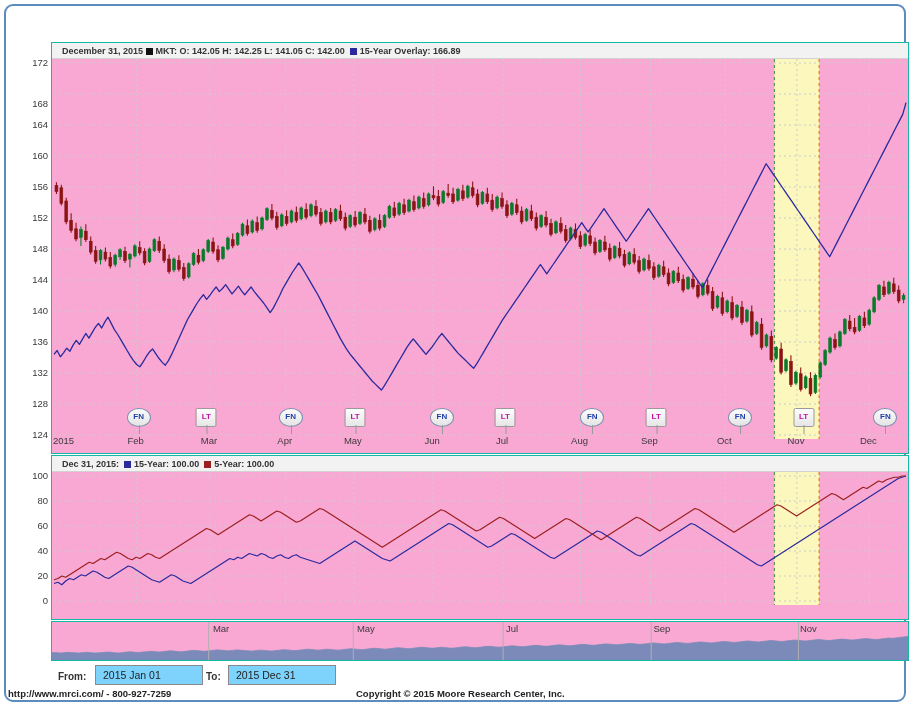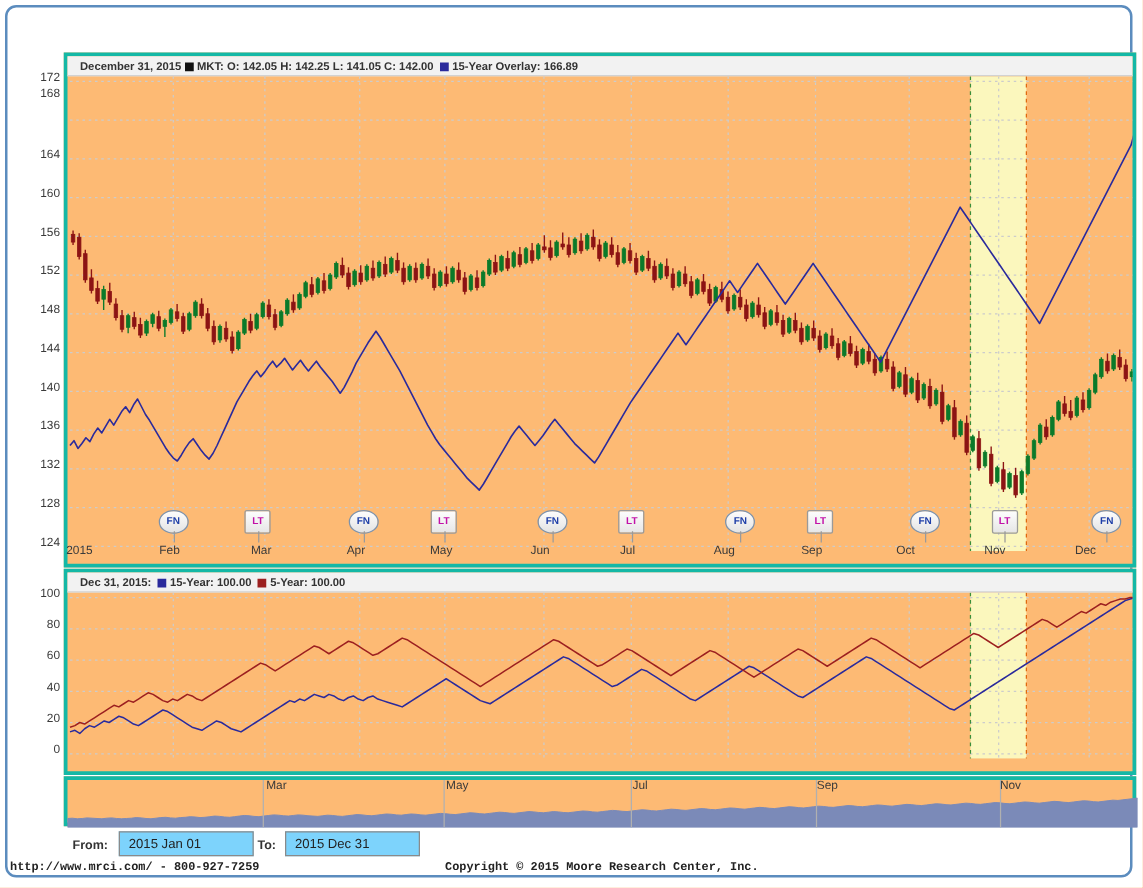--- a/index.html
+++ b/index.html
@@ -9,21 +9,21 @@
   #frame{position:absolute;left:4px;top:4px;width:902px;height:698px;
          border:2px solid #5b8cbe;border-radius:9px;background:#ffffff;box-sizing:border-box;}
 
   
   #title-tab{position:absolute;left:372px;top:5px;width:172px;height:30px;
       background:#fbfbf2;border:1px solid #a8a99a;border-radius:3px;
       text-align:center;z-index:40;box-sizing:border-box;padding-top:2px;}
   #title-tab div{font-size:10.5px;font-weight:bold;color:#2a2a6a;line-height:12.5px;}
 
   
-  .panel{position:absolute;background:#fdba74;border:3px solid #14b8a6;box-sizing:border-box;text-decoration:underline;}
+  .panel{position:absolute;background:#f9a8d4;border:1px solid #14b8a6;box-sizing:border-box;text-decoration:underline;}
   #panel-main{left:45px;top:36px;width:858px;height:412px;}
   #panel-seas{left:45px;top:449px;width:858px;height:165px;}
   #panel-nav{left:45px;top:615px;width:858px;height:40px;}
 
   .panel-head{position:absolute;left:0;top:0;right:0;height:16px;
      background:#f2f2f2;border-bottom:1px solid #d2d2d2;
      font-size:9px;font-weight:bold;color:#333;padding:3px 0 0 10px;box-sizing:border-box;
      white-space:nowrap;}
   .sw{display:inline-block;width:7px;height:7px;vertical-align:-1px;margin-right:3px;}
 
@@ -59,21 +59,21 @@
       font-size:10.5px;color:#222;padding:3px 7px;min-width:92px;}
   #zoombox{position:absolute;right:6px;top:2px;white-space:nowrap;}
   .zb{display:inline-block;border:1px solid #9bb4d0;border-left:none;
       background:linear-gradient(#fdfdfd,#e9eff6);
       color:#15519e;font-size:9.5px;font-weight:bold;padding:3px 7px;vertical-align:middle;}
   .zb.first{border-left:1px solid #9bb4d0;}
   .zb.on{background:#6da2dd;color:#ffffff;border-color:#4b83c4;}
   #fullscreen{display:inline-block;margin-left:6px;vertical-align:middle;color:#1a4f94;}
 
   #footer{position:absolute;left:0;right:16px;top:688px;height:20px;
-     font-size:9.5px;font-weight:bold;color:#222;font-family:Liberation Mono, monospace;}
+     font-size:9.5px;font-weight:bold;color:#222;}
   #footer .l{position:absolute;left:8px;top:0;}
   #footer .c{position:absolute;left:356px;top:0;}
 </style>
 </head>
 <body>
 
 <div id="frame">
 
 
   <div class="panel" id="panel-main">
@@ -477,21 +477,21 @@
       <div class="ylab" style="top: 361px;">128</div>
       <div class="ylab" style="top: 330px;">132</div>
       <div class="ylab" style="top: 299px;">136</div>
       <div class="ylab" style="top: 268px;">140</div>
       <div class="ylab" style="top: 237px;">144</div>
       <div class="ylab" style="top: 206px;">148</div>
       <div class="ylab" style="top: 175px;">152</div>
       <div class="ylab" style="top: 144px;">156</div>
       <div class="ylab" style="top: 113px;">160</div>
       <div class="ylab" style="top: 82px;">164</div>
-      <div class="ylab" style="top: 33px;">168</div>
+      <div class="ylab" style="top: 61px;">168</div>
       <div class="ylab" style="top: 20px;">172</div>
     </div>
   <div id="xaxis-main">
       <div class="xlab" style="transform: none; left: 2px; top: 0px;">2015</div>
       <div class="xlab" style="left: 84.644px; top: 0px;">Feb</div>
       <div class="xlab" style="left: 157.916px; top: 0px;">Mar</div>
       <div class="xlab" style="left: 233.744px; top: 0px;">Apr</div>
       <div class="xlab" style="left: 301.904px; top: 0px;">May</div>
       <div class="xlab" style="left: 381.14px; top: 0px;">Jun</div>
       <div class="xlab" style="left: 451.004px; top: 0px;">Jul</div>

